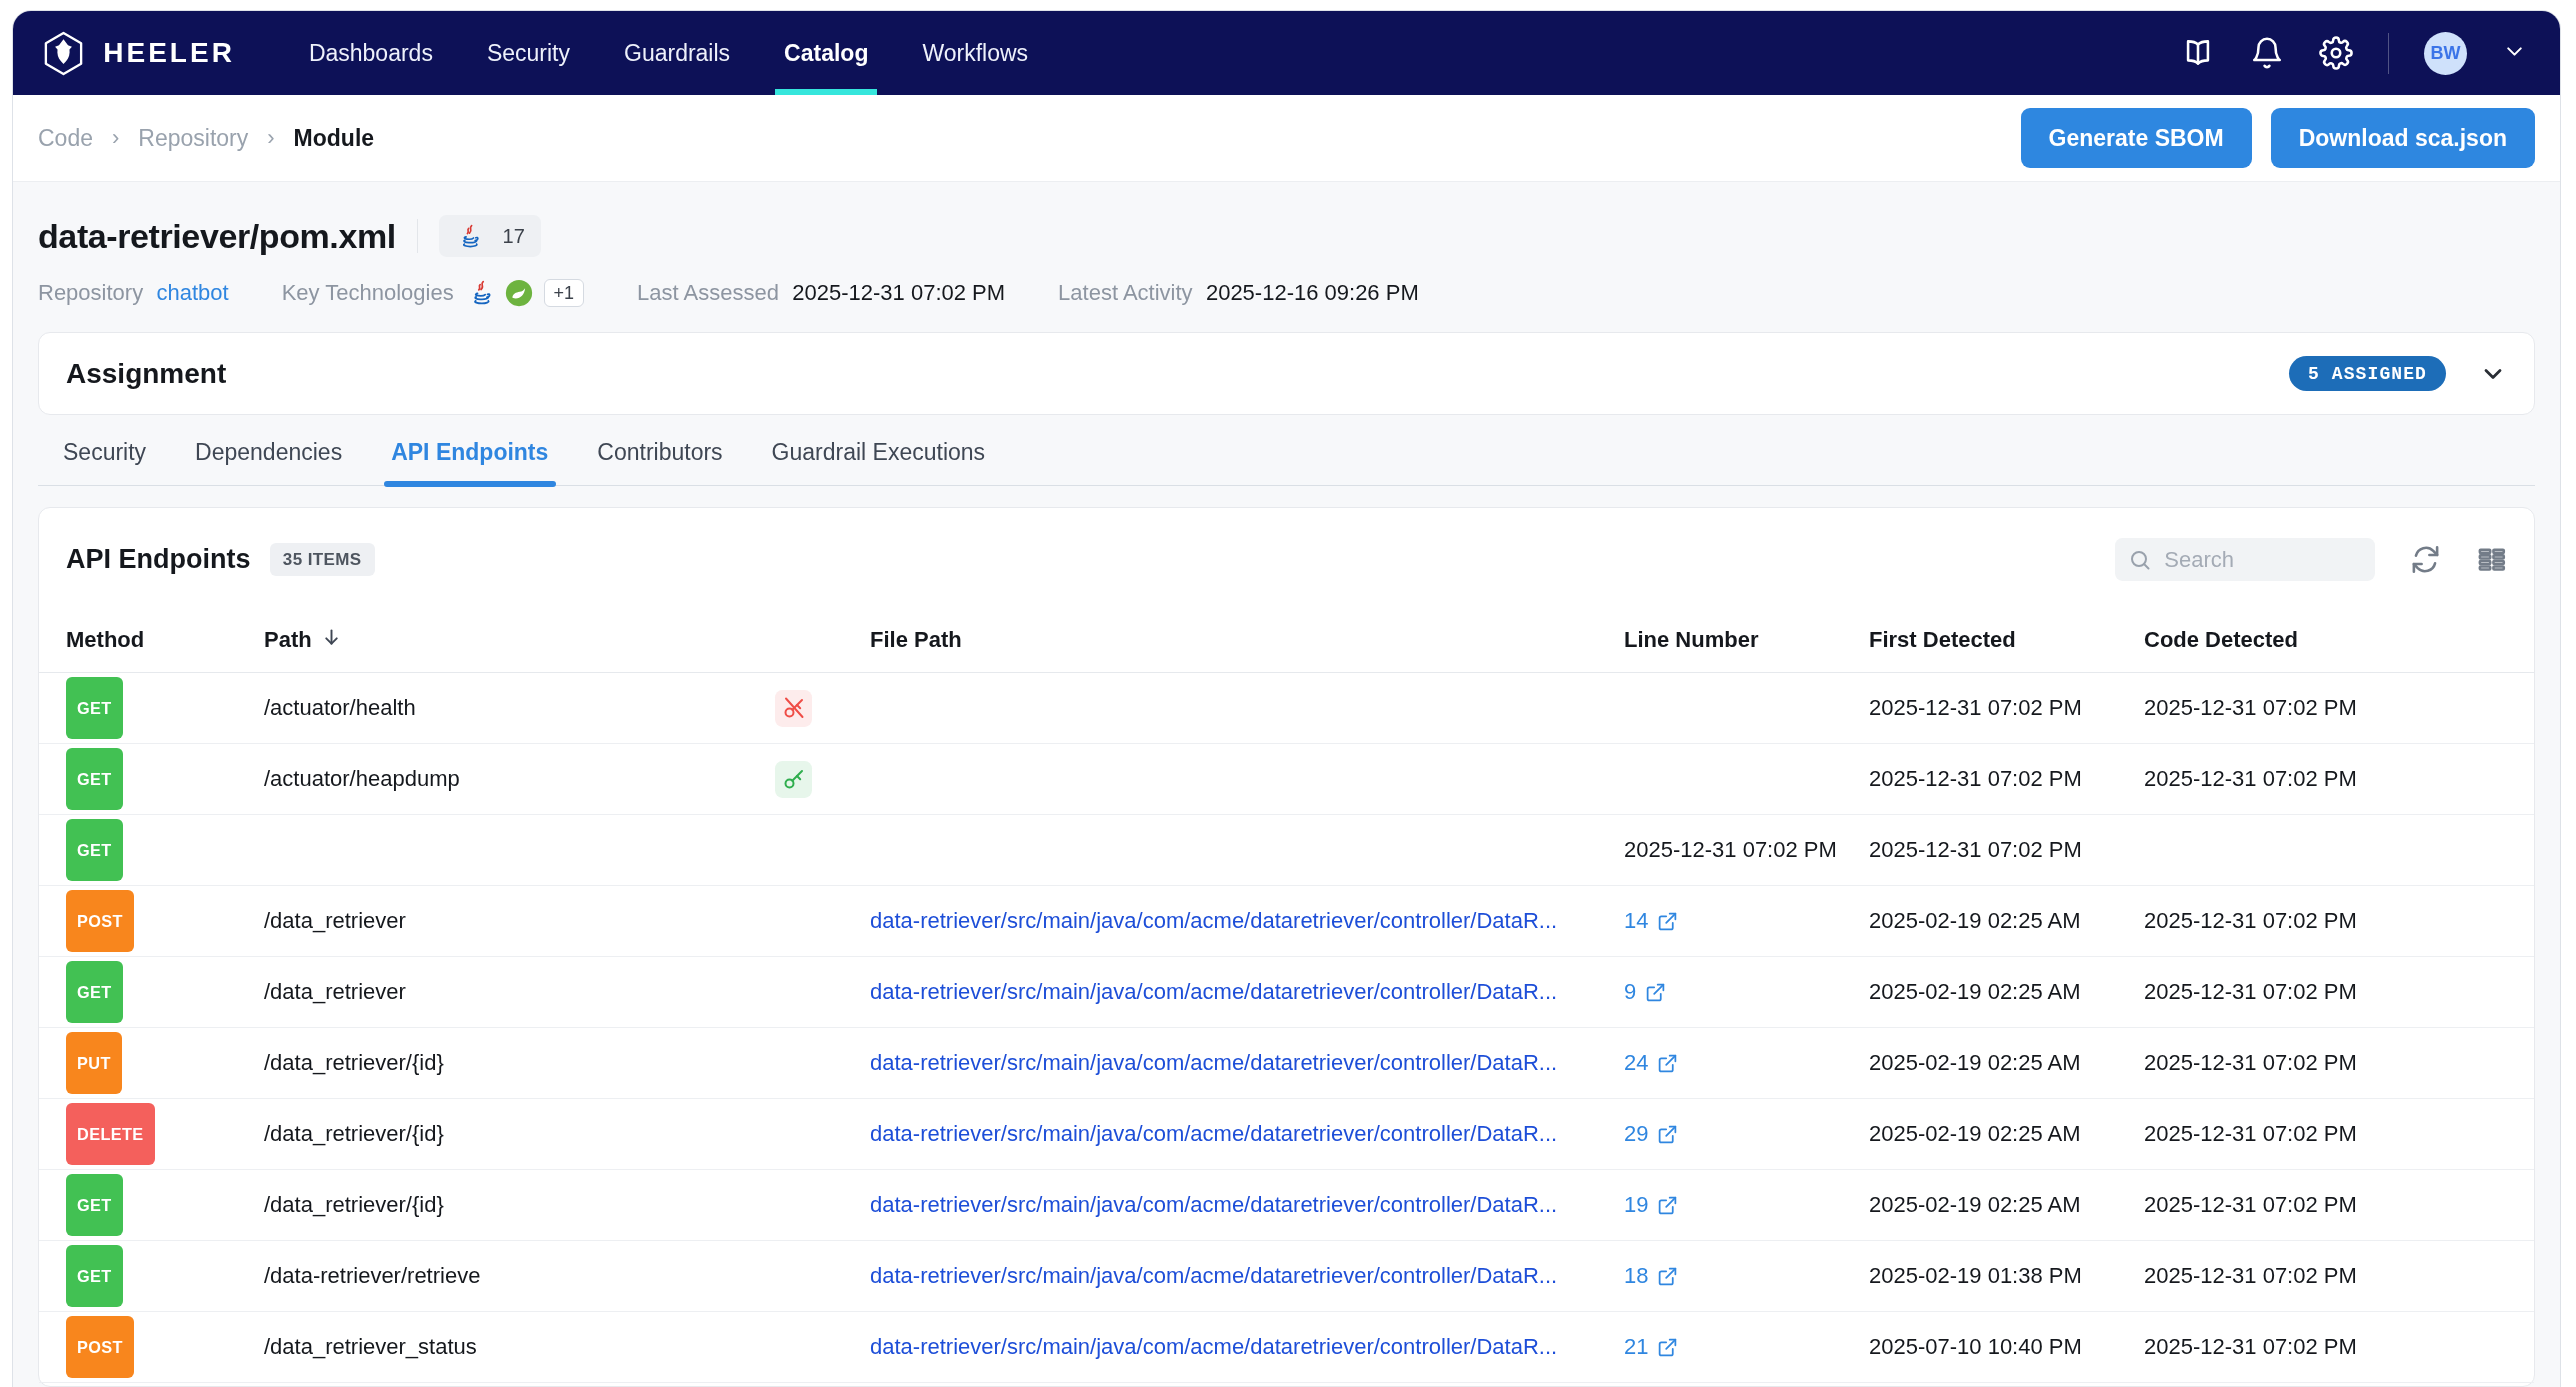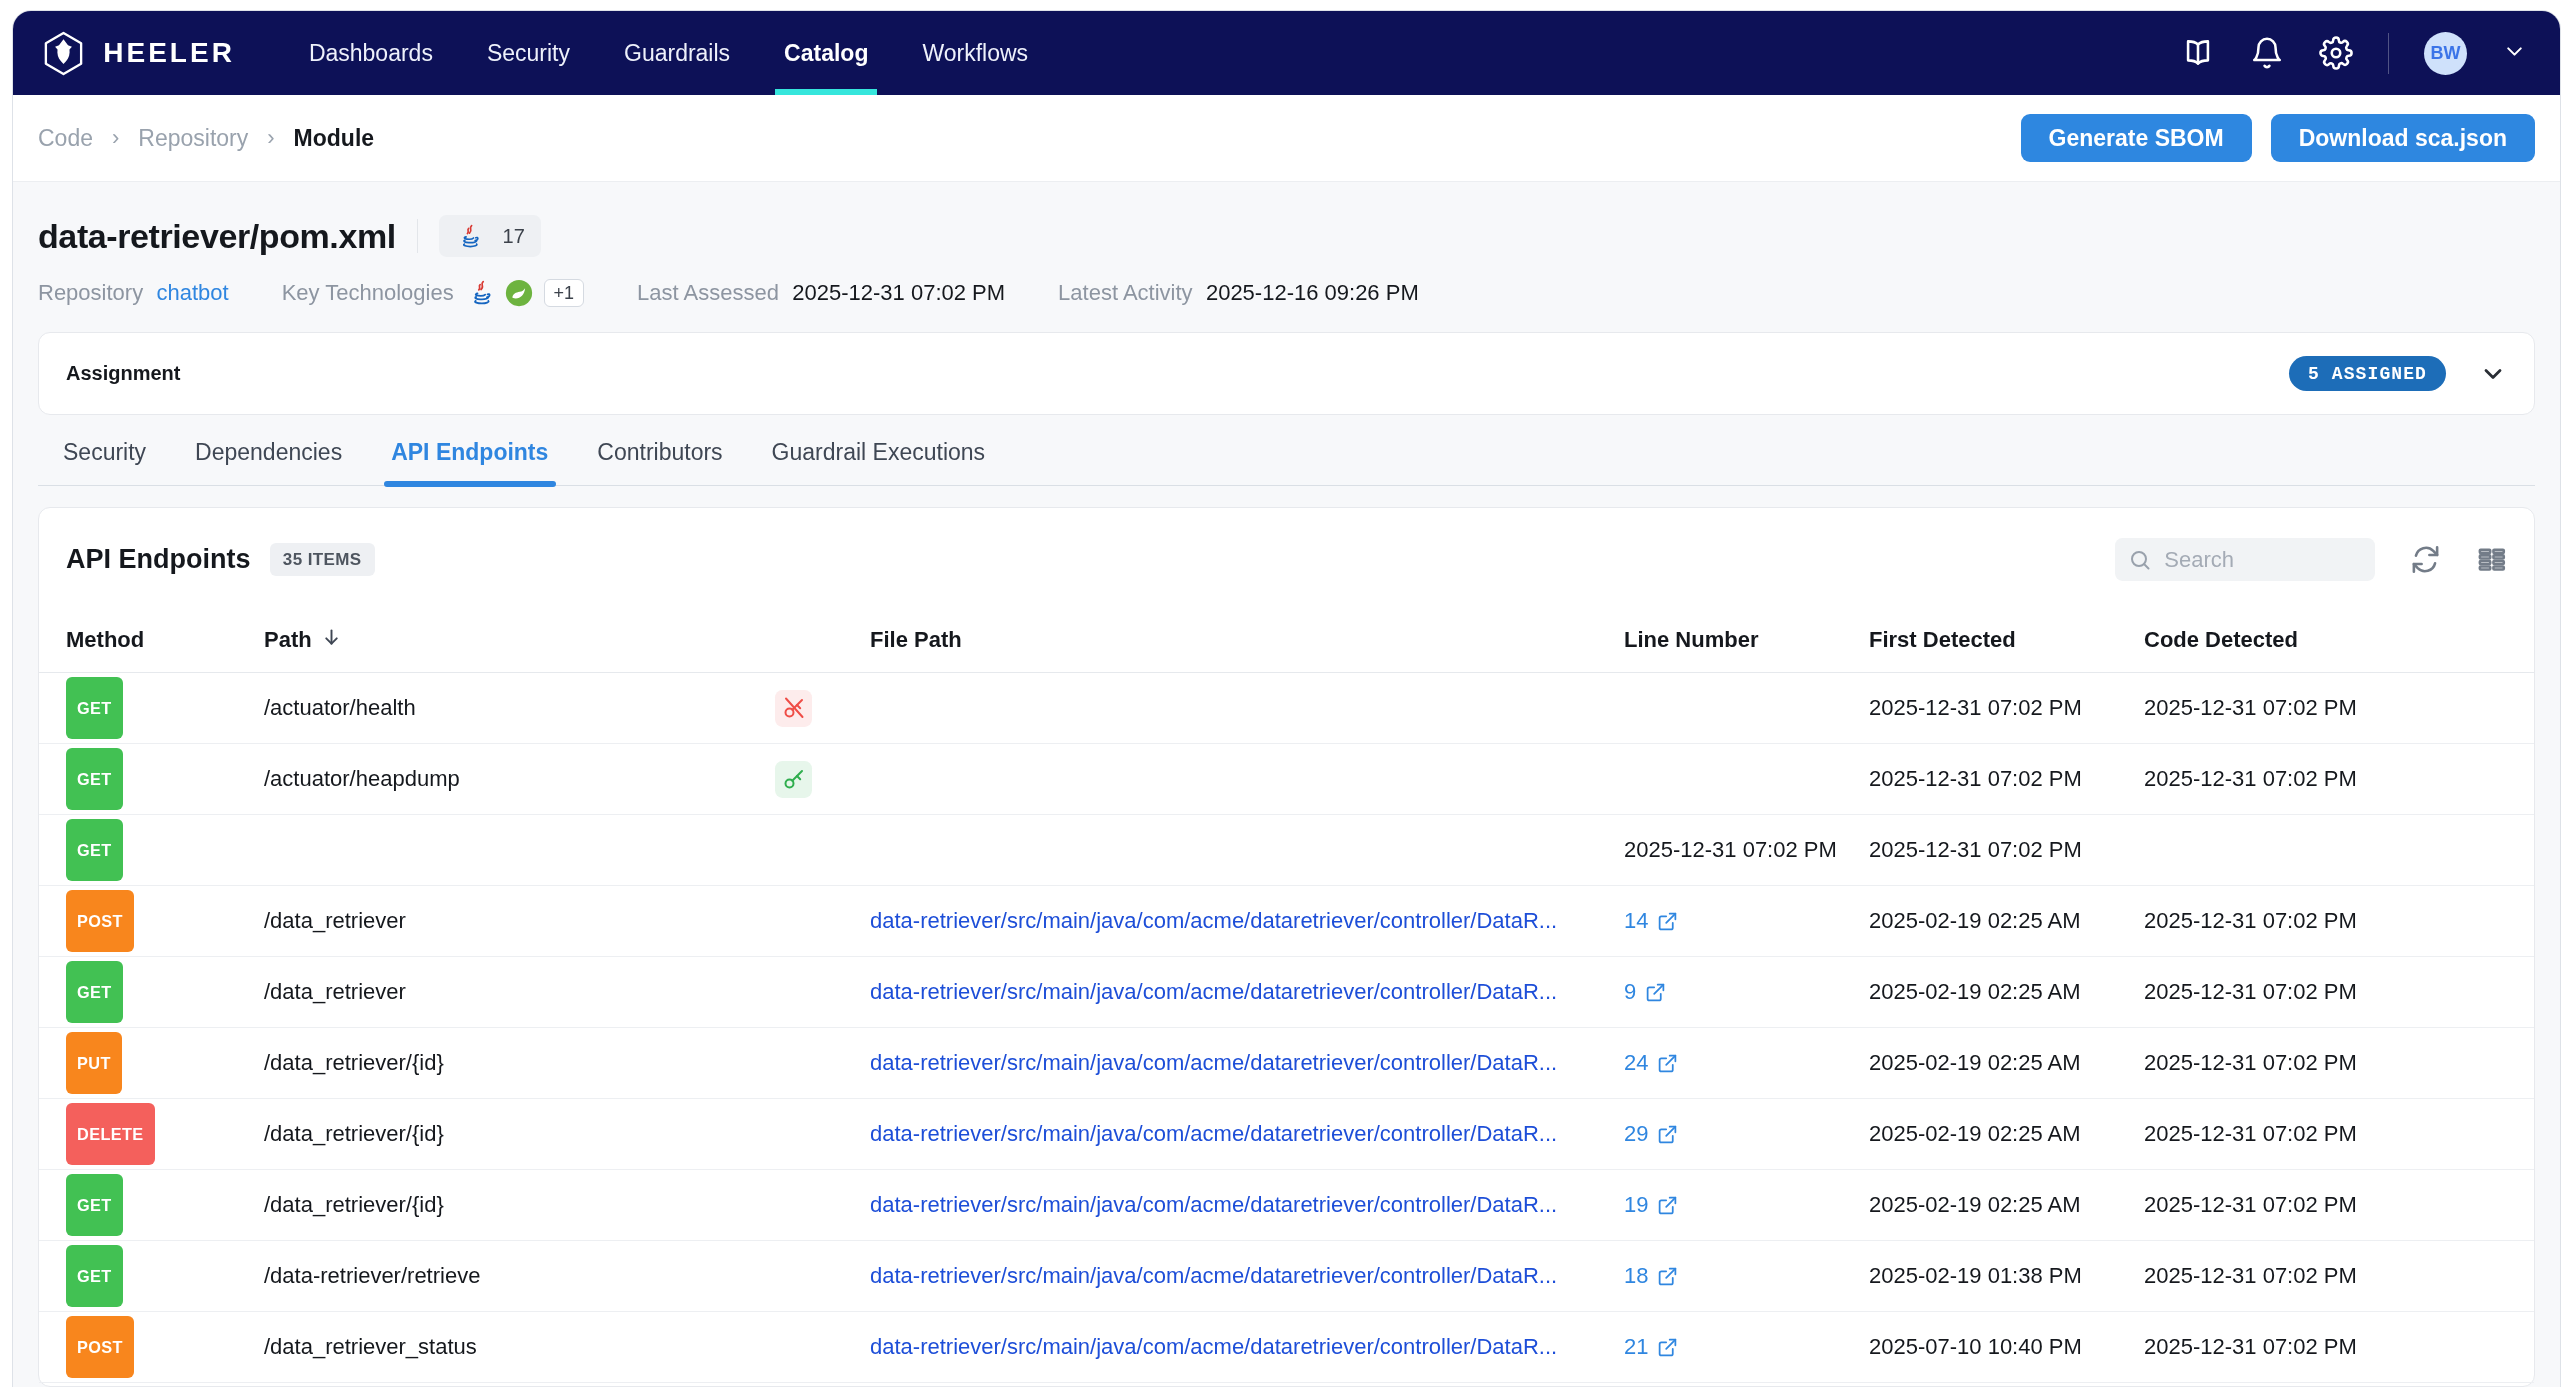--- a/index.html
+++ b/index.html
@@ -30,21 +30,21 @@
             font-weight:700; font-size:18px; display:flex; align-items:center; justify-content:center; cursor:pointer; }
   .user-chevron svg { width:25px; height:25px; fill:none; stroke:#fff; stroke-width:2; stroke-linecap:round; stroke-linejoin:round;}
 
   
   .breadcrumb-bar { height:87px; background:#fff; display:flex; align-items:center;
                     padding:12px 25px; border-bottom:1.5px solid #eceef1; }
   .crumb { font-size:23px; color:#99a2ad; cursor:pointer; }
   .crumb.current { color:#15181d; font-weight:700; cursor:default; }
   .crumb-sep { margin:0 19px; color:#9aa3ae; font-size:22px; }
   .bar-actions { margin-left:auto; display:flex; gap:19px; }
-  .btn-primary { height:48px; padding:0 28px; background:#2e87e0; color:#fff; font-size:23px;
+  .btn-primary { height:60px; padding:0 28px; background:#2e87e0; color:#fff; font-size:23px;
                  font-weight:600; border:none; border-radius:9px; cursor:pointer;
                  font-family:"Liberation Sans", sans-serif; }
 
   
   .content { padding:33px 25px 0; }
 
   .module-title-row { display:flex; align-items:center; gap:21px; }
   .module-title { font-size:34px; font-weight:700; color:#15181d; letter-spacing:-0.4px; }
   .title-divider { width:1.5px; height:34px; background:#e3e6ea; }
   .java-badge { display:flex; align-items:center; gap:20px; background:#eef0f3;
@@ -57,21 +57,21 @@
   .meta-label { color:#8d95a1; margin-right:13.3px; }
   .meta-value { color:#15181d; }
   .meta-link { color:#2f86e0; cursor:pointer; }
   .tech-icons { display:flex; align-items:center; gap:10.3px; }
   .tech-icons svg { width:28px; height:28px; }
   .tech-overflow { border:1.5px solid #d5dae1; background:#fff; border-radius:6px;
                    padding:2.2px 9px; font-size:18px; color:#3c424b; cursor:pointer; }
 
   .assignment-card { margin-top:25px; background:#fff; border:1.5px solid #e7e9ed; border-radius:12px;
                      height:83px; display:flex; align-items:center; padding:0 27px; }
-  .assignment-title { font-size:20px; font-weight:700; color:#15181d; }
+  .assignment-title { font-size:28px; font-weight:700; color:#15181d; }
   .assignment-right { margin-left:auto; display:flex; align-items:center; gap:33px;font-family:Liberation Mono, monospace; }
   .assigned-badge { background:#1d6db8; color:#fff; font-size:18px; font-weight:700;
                     letter-spacing:1.1px; padding:7.4px 19px; border-radius:738px; }
   .assignment-chevron { cursor:pointer; display:flex; }
   .assignment-chevron svg { width:28px; height:28px; fill:none; stroke:#2a2e35; stroke-width:2.4;
                             stroke-linecap:round; stroke-linejoin:round; }
 
   .tabs { display:flex; margin-top:24px; border-bottom:1.5px solid #dadfe5; padding-left:25px; }
   .tab { font-size:23px; color:#3f4754; padding-bottom:19px; margin-right:49px;
          position:relative; cursor:pointer; }

